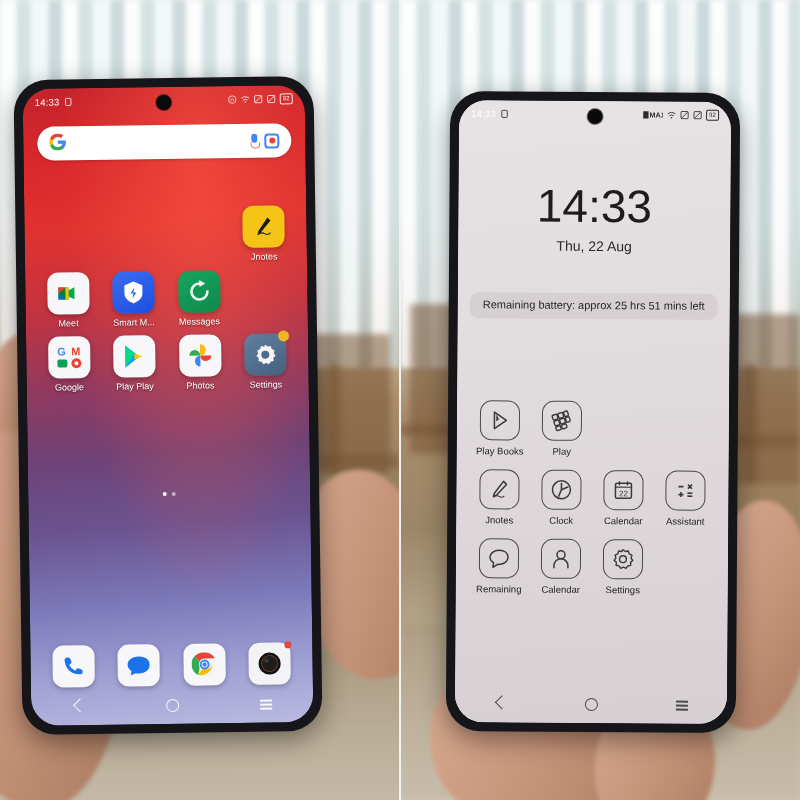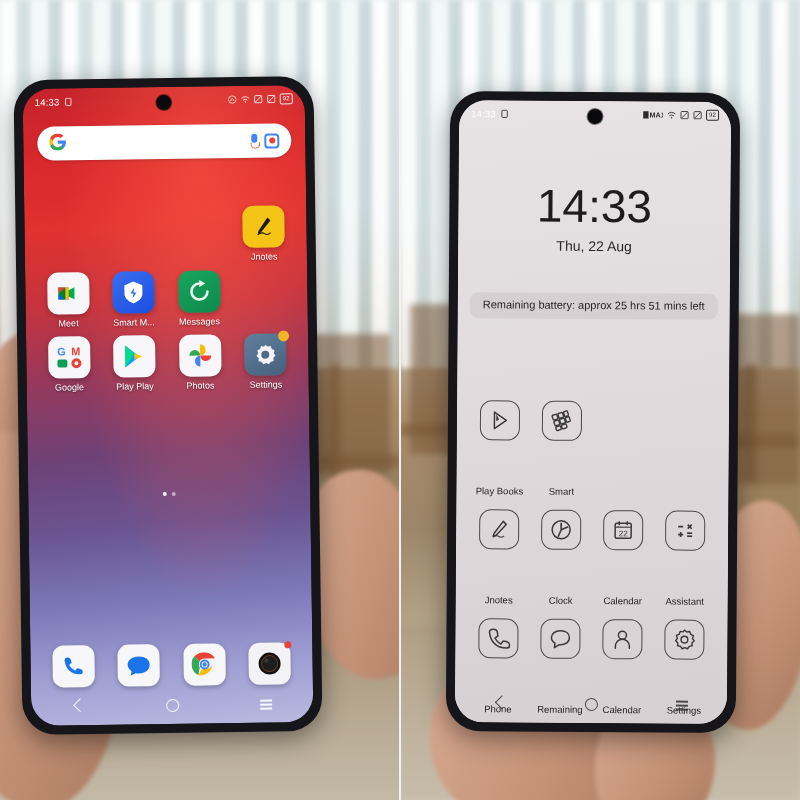--- a/index.html
+++ b/index.html
@@ -185,21 +185,21 @@
   .ink-apps { position:absolute; left:0; right:0; top:300px; }
   .ink-row { display:flex; padding:0 12px; margin-bottom:13px; }
   .ink-app { width:25%; display:flex; flex-direction:column; align-items:center; gap:5px; }
   .ink-app.ghost { visibility:hidden; }
   .ink-ic {
     width:40px; height:40px; border-radius:12px;
     border:1.5px solid #4a4749; background:transparent;
     display:flex; align-items:center; justify-content:center;
     color:#3a383a;
   }
-  .ink-lbl { font-size:9.5px; color:#242224; white-space:nowrap;margin-top:40px; }
+  .ink-lbl { font-size:9.5px; color:#242224; white-space:nowrap; }
 
   .ink-ic svg { display:block; }
 
   
   .seam { position:absolute; left:399px; top:0; width:2px; height:800px; background:#f2f2f2; z-index:20; }
 </style>
 </head>
 <body>
 
 <div class="stage">
@@ -512,21 +512,21 @@
                     <rect x="10" y="4" width="5" height="5" rx="1"></rect>
                     <rect x="16" y="4" width="4" height="5" rx="1"></rect>
                     <rect x="4" y="10" width="5" height="5" rx="1"></rect>
                     <rect x="10" y="10" width="5" height="5" rx="1"></rect>
                     <rect x="16" y="10" width="4" height="5" rx="1"></rect>
                     <rect x="4" y="16" width="5" height="4" rx="1"></rect>
                     <rect x="10" y="16" width="5" height="4" rx="1"></rect>
                   </g>
                 </svg>
               </div>
-              <div class="ink-lbl">Smart</div>
+              <div class="ink-lbl">Play</div>
             </div>
             <div class="ink-app ghost">
                 <div class="ink-ic"></div>
                 <div class="ink-lbl"></div>
               </div>
             <div class="ink-app ghost">
                 <div class="ink-ic"></div>
                 <div class="ink-lbl"></div>
               </div>
           </div>
@@ -573,28 +573,20 @@
                 </svg>
               </div>
               <div class="ink-lbl">Assistant</div>
             </div>
           </div>
 
           <div class="ink-row">
             <div class="ink-app">
               <div class="ink-ic">
                 <svg width="24" height="24" viewBox="0 0 24 24">
-                  <path d="M7 3 q3.5 0 4 3.5 l.5 3 -3 2.2 q2 4 6 6 l2.2-3 3 .5 q3.5 .6 3.5 4 q0 2.5-3 2.5 Q5 21 3 6 q0-3 4-3z" fill="none" stroke="#3a383a" stroke-width="1.5" stroke-linejoin="round"></path>
-                </svg>
-              </div>
-              <div class="ink-lbl">Phone</div>
-            </div>
-            <div class="ink-app">
-              <div class="ink-ic">
-                <svg width="24" height="24" viewBox="0 0 24 24">
                   <path d="M12 4 C6.8 4 3 7 3 10.8 c0 2.3 1.4 4.3 3.6 5.6 L6 21 l4.5-3 c.5 .05 1 .08 1.5 .08 5.2 0 9-3 9-7.3 S17.2 4 12 4z" fill="none" stroke="#3a383a" stroke-width="1.5" stroke-linejoin="round"></path>
                 </svg>
               </div>
               <div class="ink-lbl">Remaining</div>
             </div>
             <div class="ink-app">
               <div class="ink-ic">
                 <svg width="24" height="24" viewBox="0 0 24 24">
                   <circle cx="12" cy="8" r="4" fill="none" stroke="#3a383a" stroke-width="1.5"></circle>
                   <path d="M5 21 v-2 a7 7 0 0 1 14 0 v2" fill="none" stroke="#3a383a" stroke-width="1.5" stroke-linecap="round"></path>

